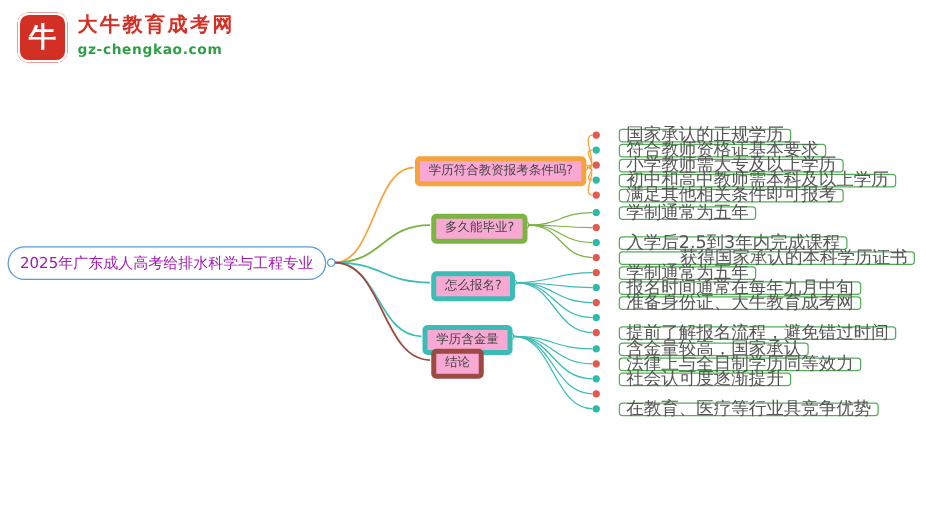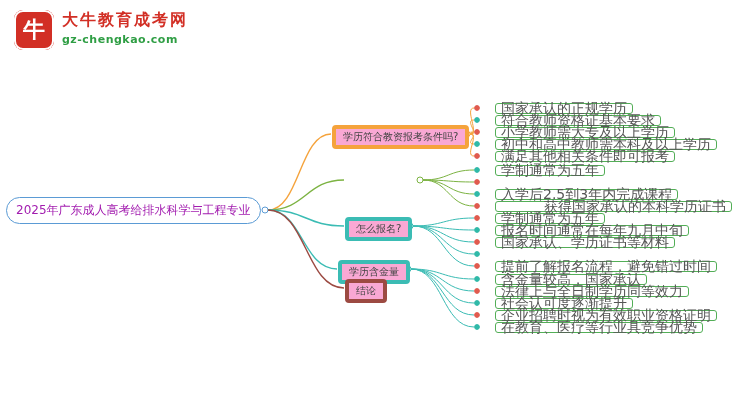--- a/index.html
+++ b/index.html
@@ -88,28 +88,28 @@
   </div>
 
   <div class="root-node" style="left: 6px; top: 196.5px;">2025年广东成人高考给排水科学与工程专业</div>
 
 <div class="branch-node" style="left: 332px; border-color: rgb(245, 163, 60); top: 125px;">学历符合教资报考条件吗?</div>
     <div class="leaf-node" style="left: 482px; top: 102.5px;">国家承认的正规学历</div>
     <div class="leaf-node" style="left: 482px; top: 114.5px;">符合教师资格证基本要求</div>
     <div class="leaf-node" style="left: 482px; top: 126.5px;">小学教师需大专及以上学历</div>
     <div class="leaf-node" style="left: 482px; top: 138.5px;">初中和高中教师需本科及以上学历</div>
     <div class="leaf-node" style="left: 482px; top: 150.5px;">满足其他相关条件即可报考</div>
+    <div class="branch-node" style="left: 345px; border-color: rgb(124, 179, 66); top: 171px;">多久能毕业?</div>
     <div class="leaf-node" style="left: 482px; top: 164.5px;">学制通常为五年</div>
     <div class="leaf-node" style="left: 482px; top: 188.5px;">入学后2.5到3年内完成课程</div>
     <div class="leaf-node" style="left: 482px; top: 200.5px; padding-left: 48px;">获得国家承认的本科学历证书</div>
     <div class="branch-node" style="left: 345px; border-color: rgb(59, 188, 180); top: 217px;">怎么报名?</div>
     <div class="leaf-node" style="left: 482px; top: 212.5px;">学制通常为五年</div>
     <div class="leaf-node" style="left: 482px; top: 224.5px;">报名时间通常在每年九月中旬</div>
-    <div class="leaf-node" style="left: 482px; top: 236.5px;">国家承认、学历证书等材料</div>
+    <div class="leaf-node" style="left: 482px; top: 236.5px;">准备身份证、大牛教育成考网</div>
     <div class="leaf-node" style="left: 482px; top: 260.5px;">提前了解报名流程，避免错过时间</div>
     <div class="branch-node" style="left: 338px; border-color: rgb(59, 188, 180); top: 260px;">学历含金量</div>
     <div class="leaf-node" style="left: 482px; top: 273.5px;">含金量较高，国家承认</div>
     <div class="leaf-node" style="left: 482px; top: 285.5px;">法律上与全日制学历同等效力</div>
     <div class="leaf-node" style="left: 482px; top: 297.5px;">社会认可度逐渐提升</div>
-    <div class="leaf-node" style="left: 482px; top: 309.5px;">企业招聘时视为有效职业资格证明</div>
     <div class="leaf-node" style="left: 482px; top: 321.5px;">在教育、医疗等行业具竞争优势</div>
     <div class="branch-node" style="left: 345px; border-color: rgb(156, 74, 66); top: 279px;">结论</div>
   </div>
 
 </body></html>

